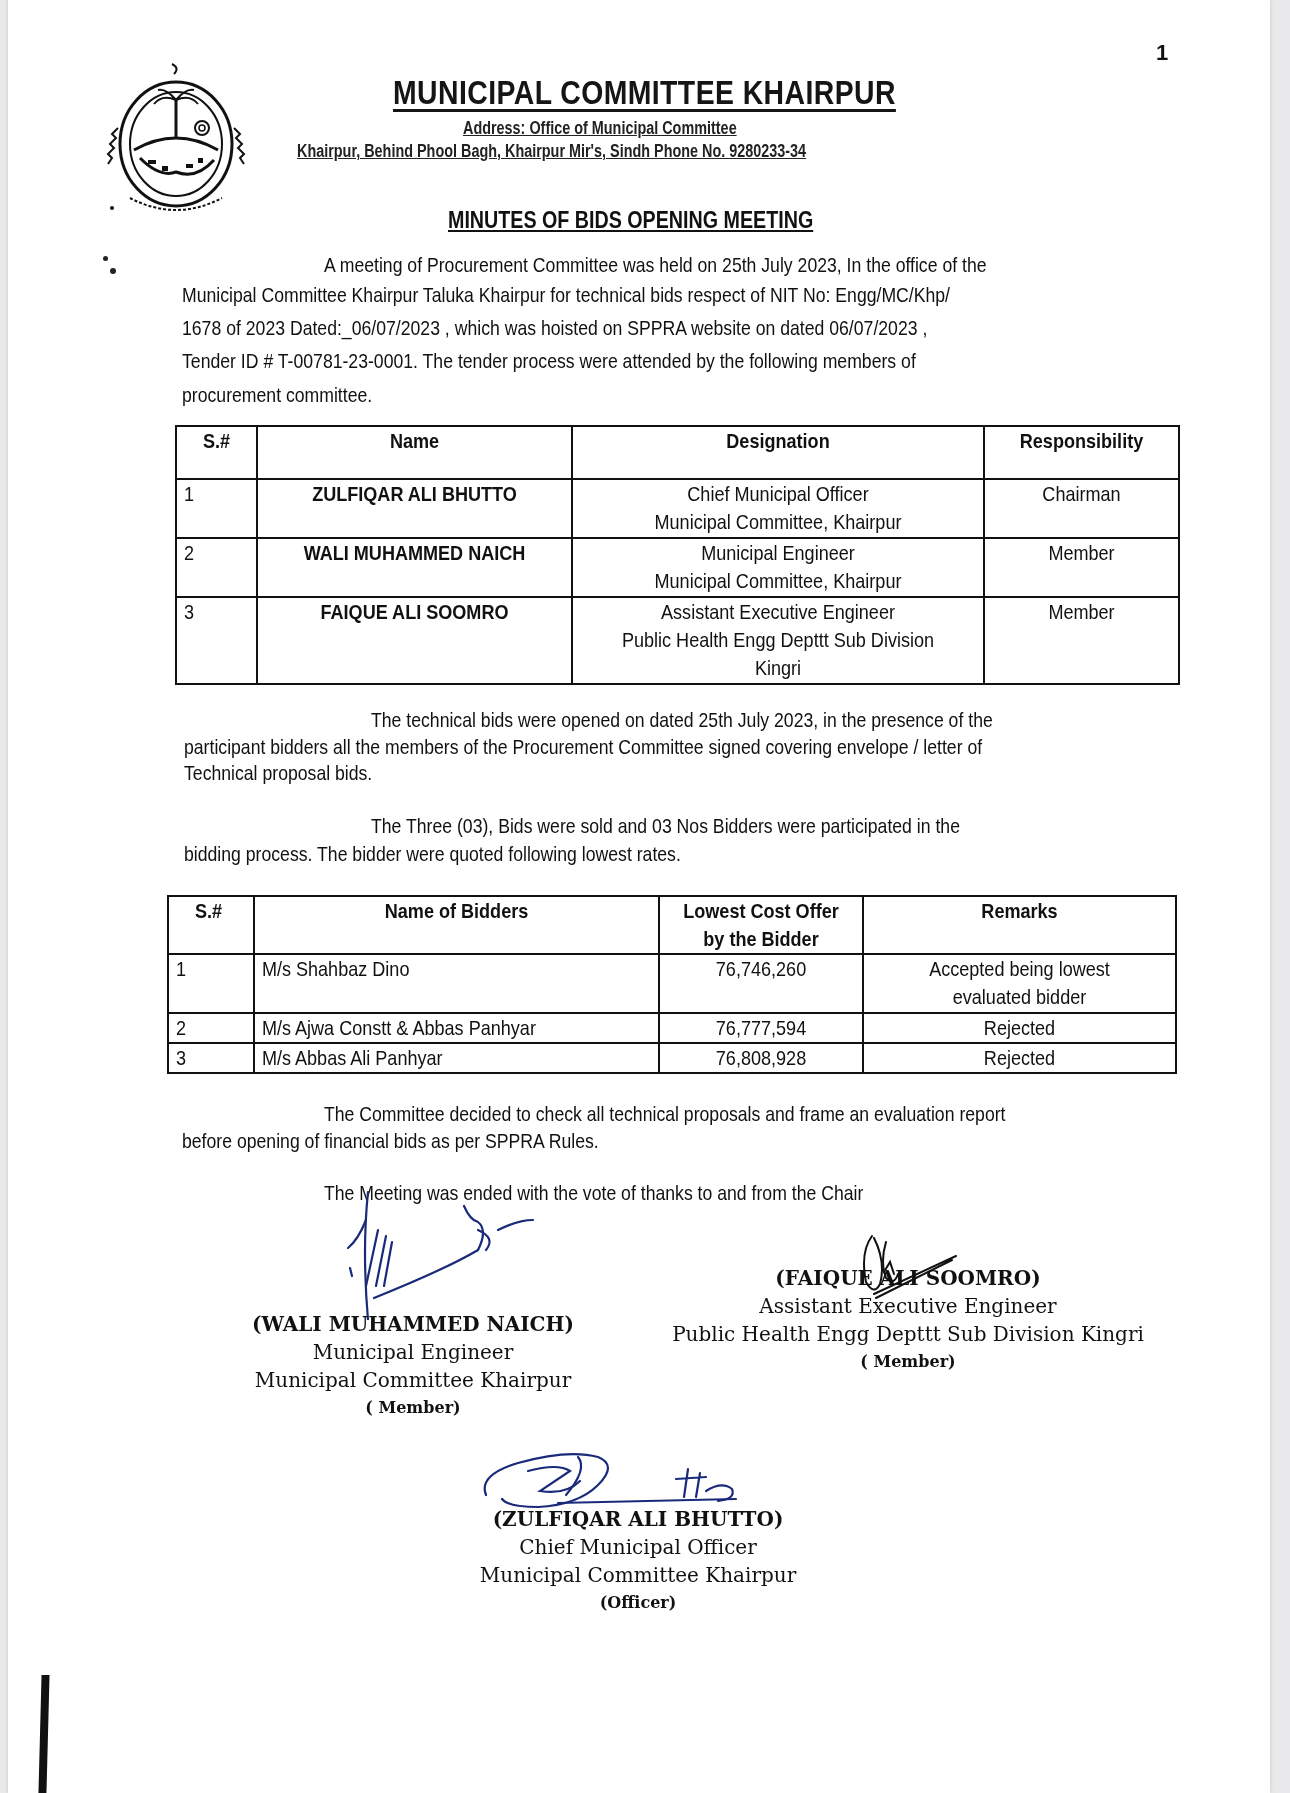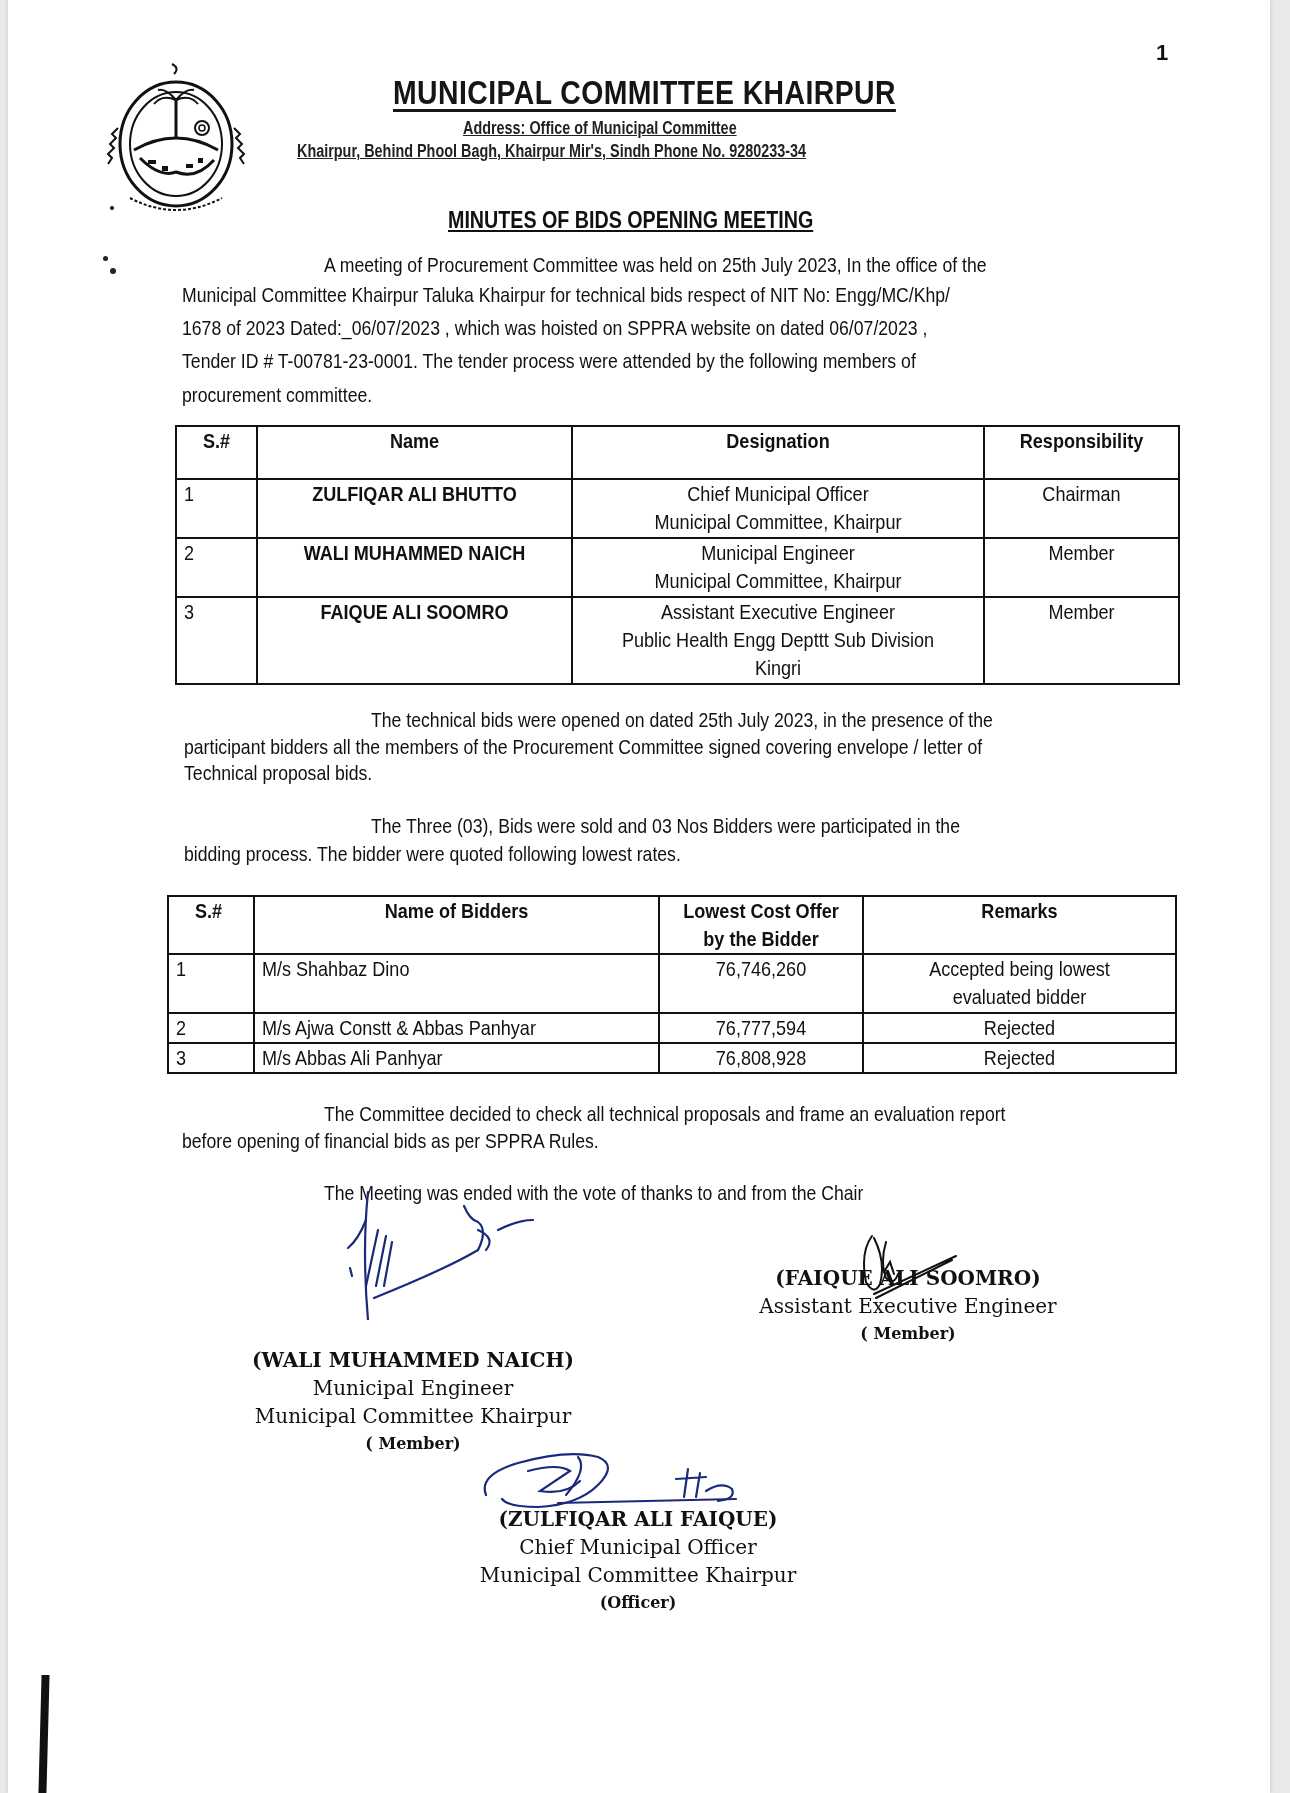--- a/index.html
+++ b/index.html
@@ -290,32 +290,33 @@
     <g fill="none" stroke="#1a2a7a" stroke-width="2.2" stroke-linecap="round">
       <path d="M8 50 Q0 30 40 18 Q90 4 120 12 Q140 20 120 40 Q100 60 60 62 Q30 62 24 54"></path>
       <path d="M50 26 Q80 18 92 26 L62 46 Q88 50 102 36"></path>
       <path d="M100 12 Q110 24 88 50"></path>
       <path d="M80 58 Q160 56 258 54"></path>
       <path d="M210 24 L206 52 M198 34 L228 32 M222 28 L218 52"></path>
       <path d="M228 46 Q244 36 254 44 Q258 54 240 56"></path>
     </g>
   </svg>
 
-  <div class="abs sig-block" style="left:200px;top:1310px;width:410px;margin-top:36px;">
+  <div class="abs sig-block" style="left:200px;top:1310px;width:410px;">
     <div class="sig-name">(WALI MUHAMMED NAICH)</div>
     <div class="sig-line">Municipal Engineer</div>
     <div class="sig-line">Municipal Committee Khairpur</div>
     <div class="sig-role">( Member)</div>
   </div>
   <div class="abs sig-block" style="left:650px;top:1264px;width:500px;">
     <div class="sig-name">(FAIQUE ALI SOOMRO)</div>
     <div class="sig-line">Assistant Executive Engineer</div>
+    <div class="sig-line">Public Health Engg Depttt Sub Division Kingri</div>
     <div class="sig-role">( Member)</div>
   </div>
   <div class="abs sig-block" style="left:430px;top:1505px;width:400px;">
-    <div class="sig-name">(ZULFIQAR ALI FAIQUE)</div>
+    <div class="sig-name">(ZULFIQAR ALI BHUTTO)</div>
     <div class="sig-line">Chief Municipal Officer</div>
     <div class="sig-line">Municipal Committee Khairpur</div>
     <div class="sig-role">(Officer)</div>
   </div>
 
   <div class="left-bar"></div>
 </div>
 
 </body></html>

